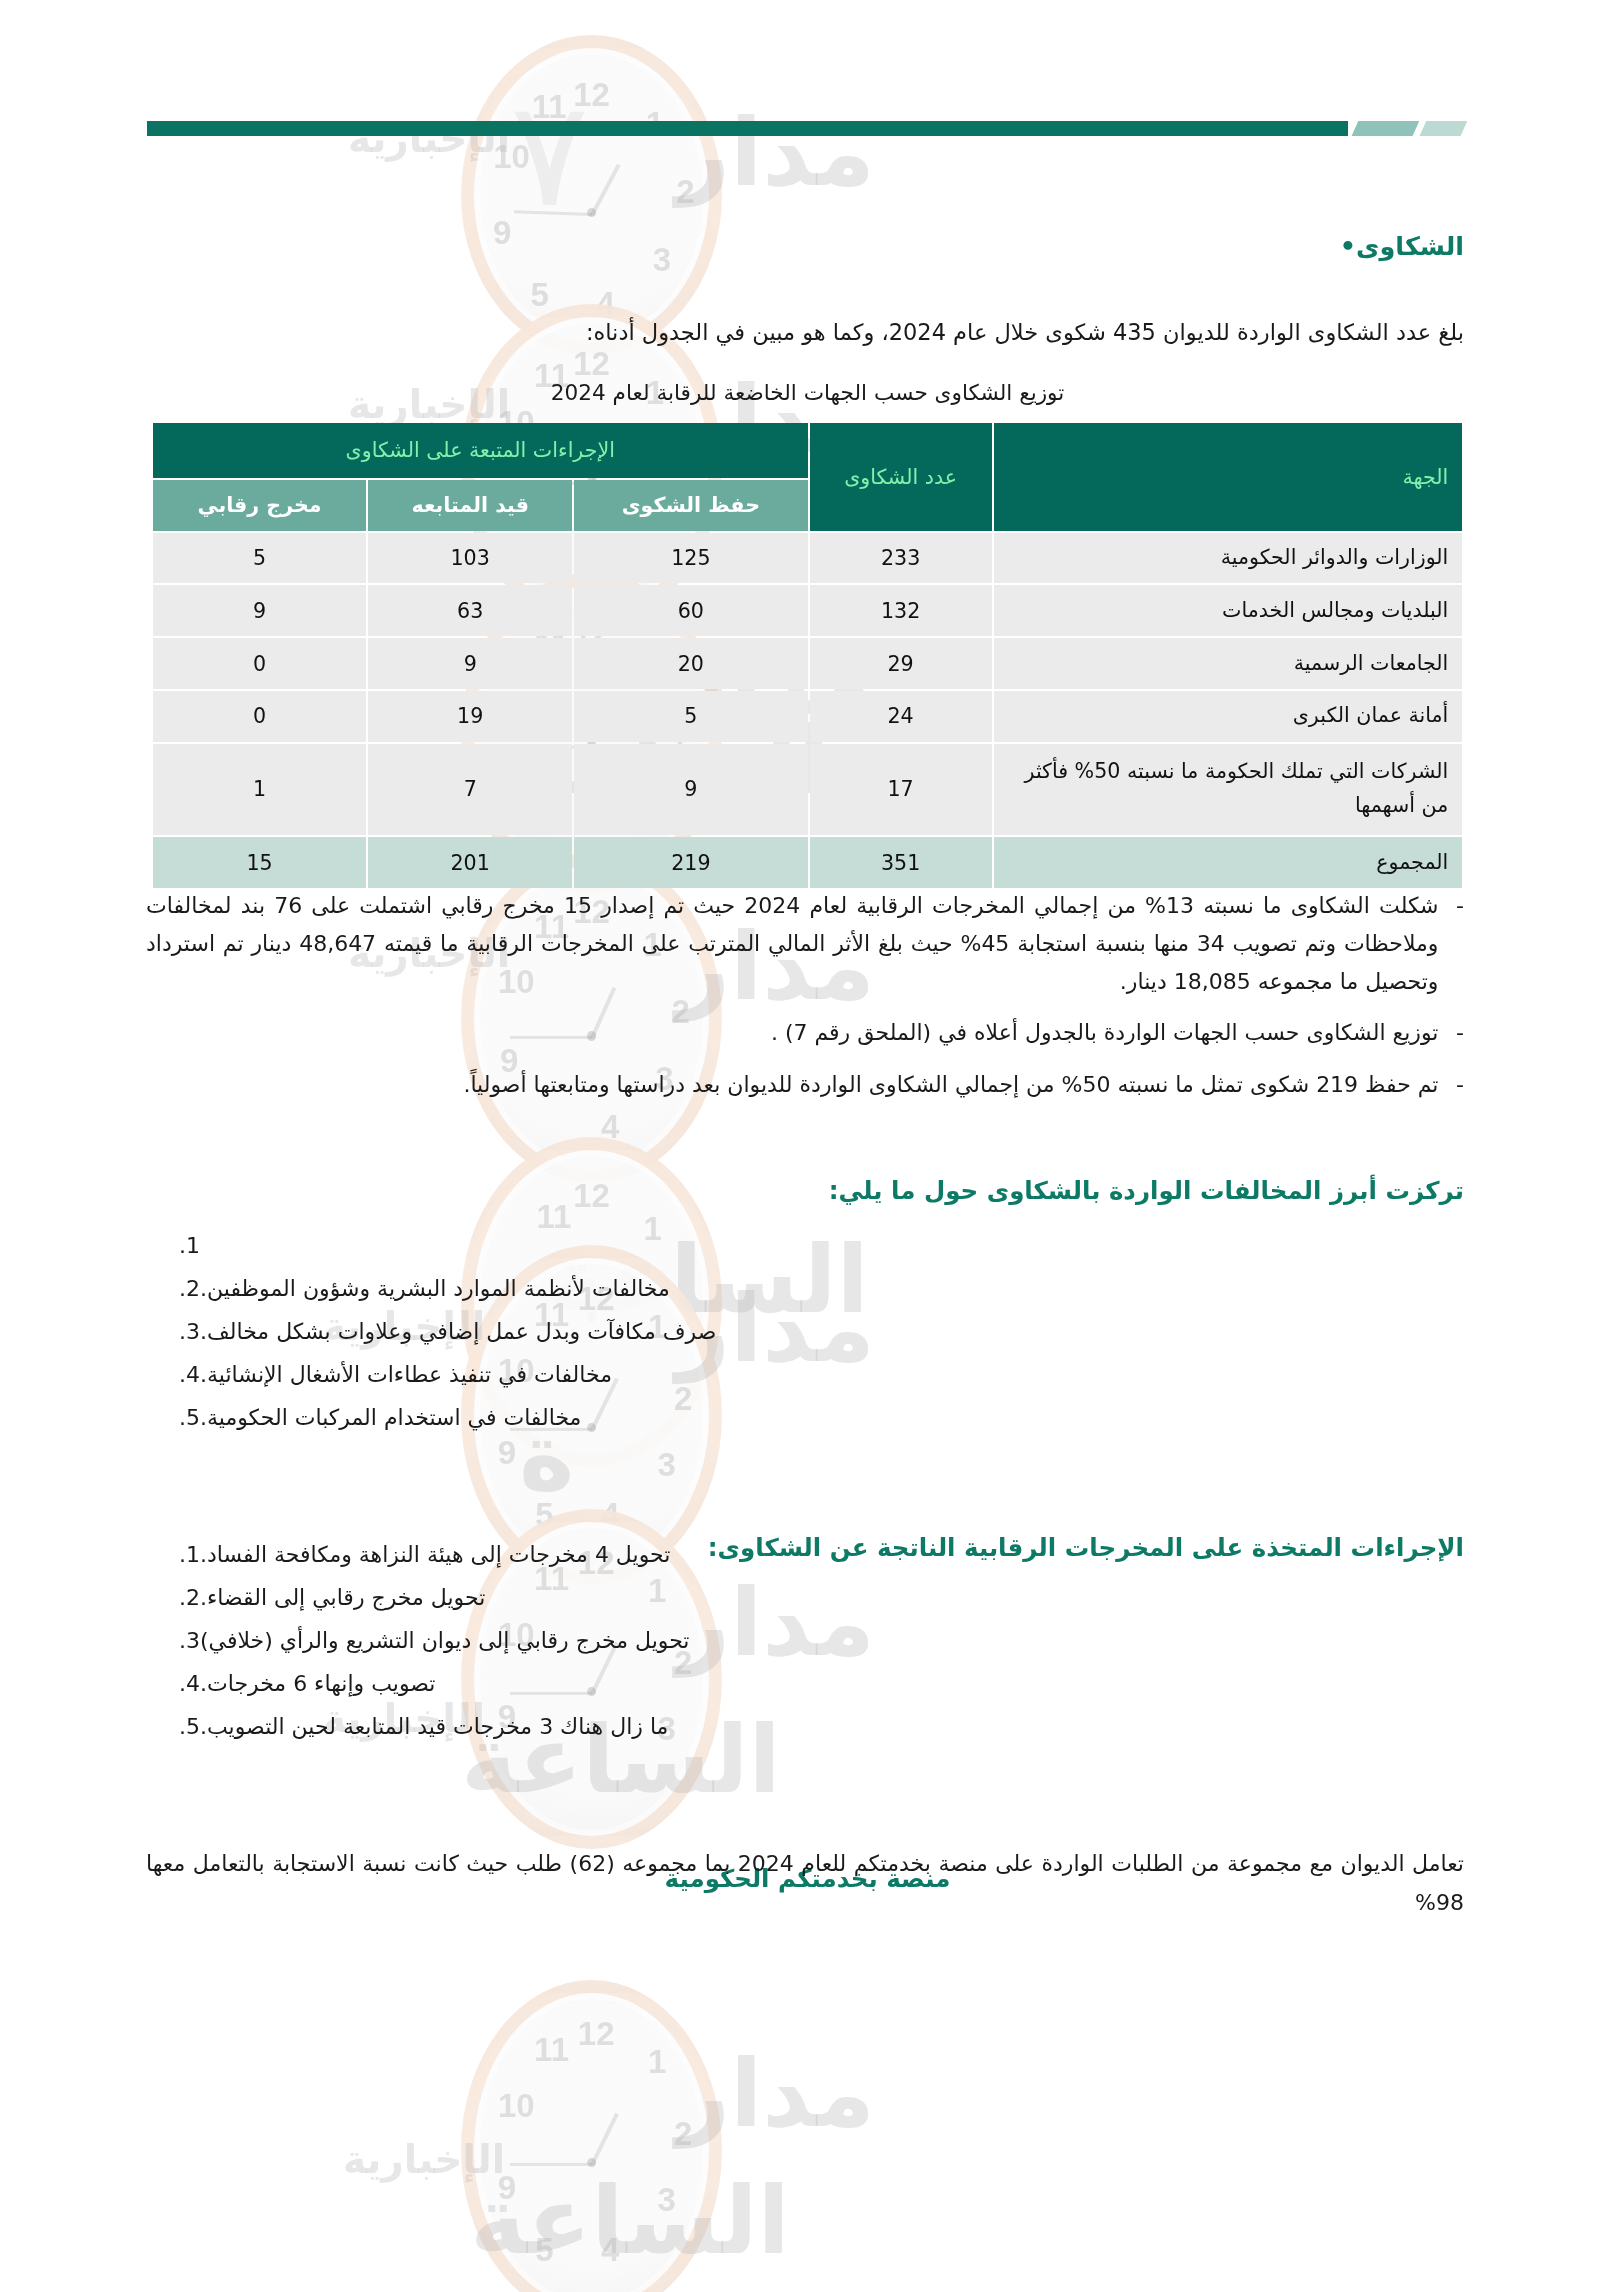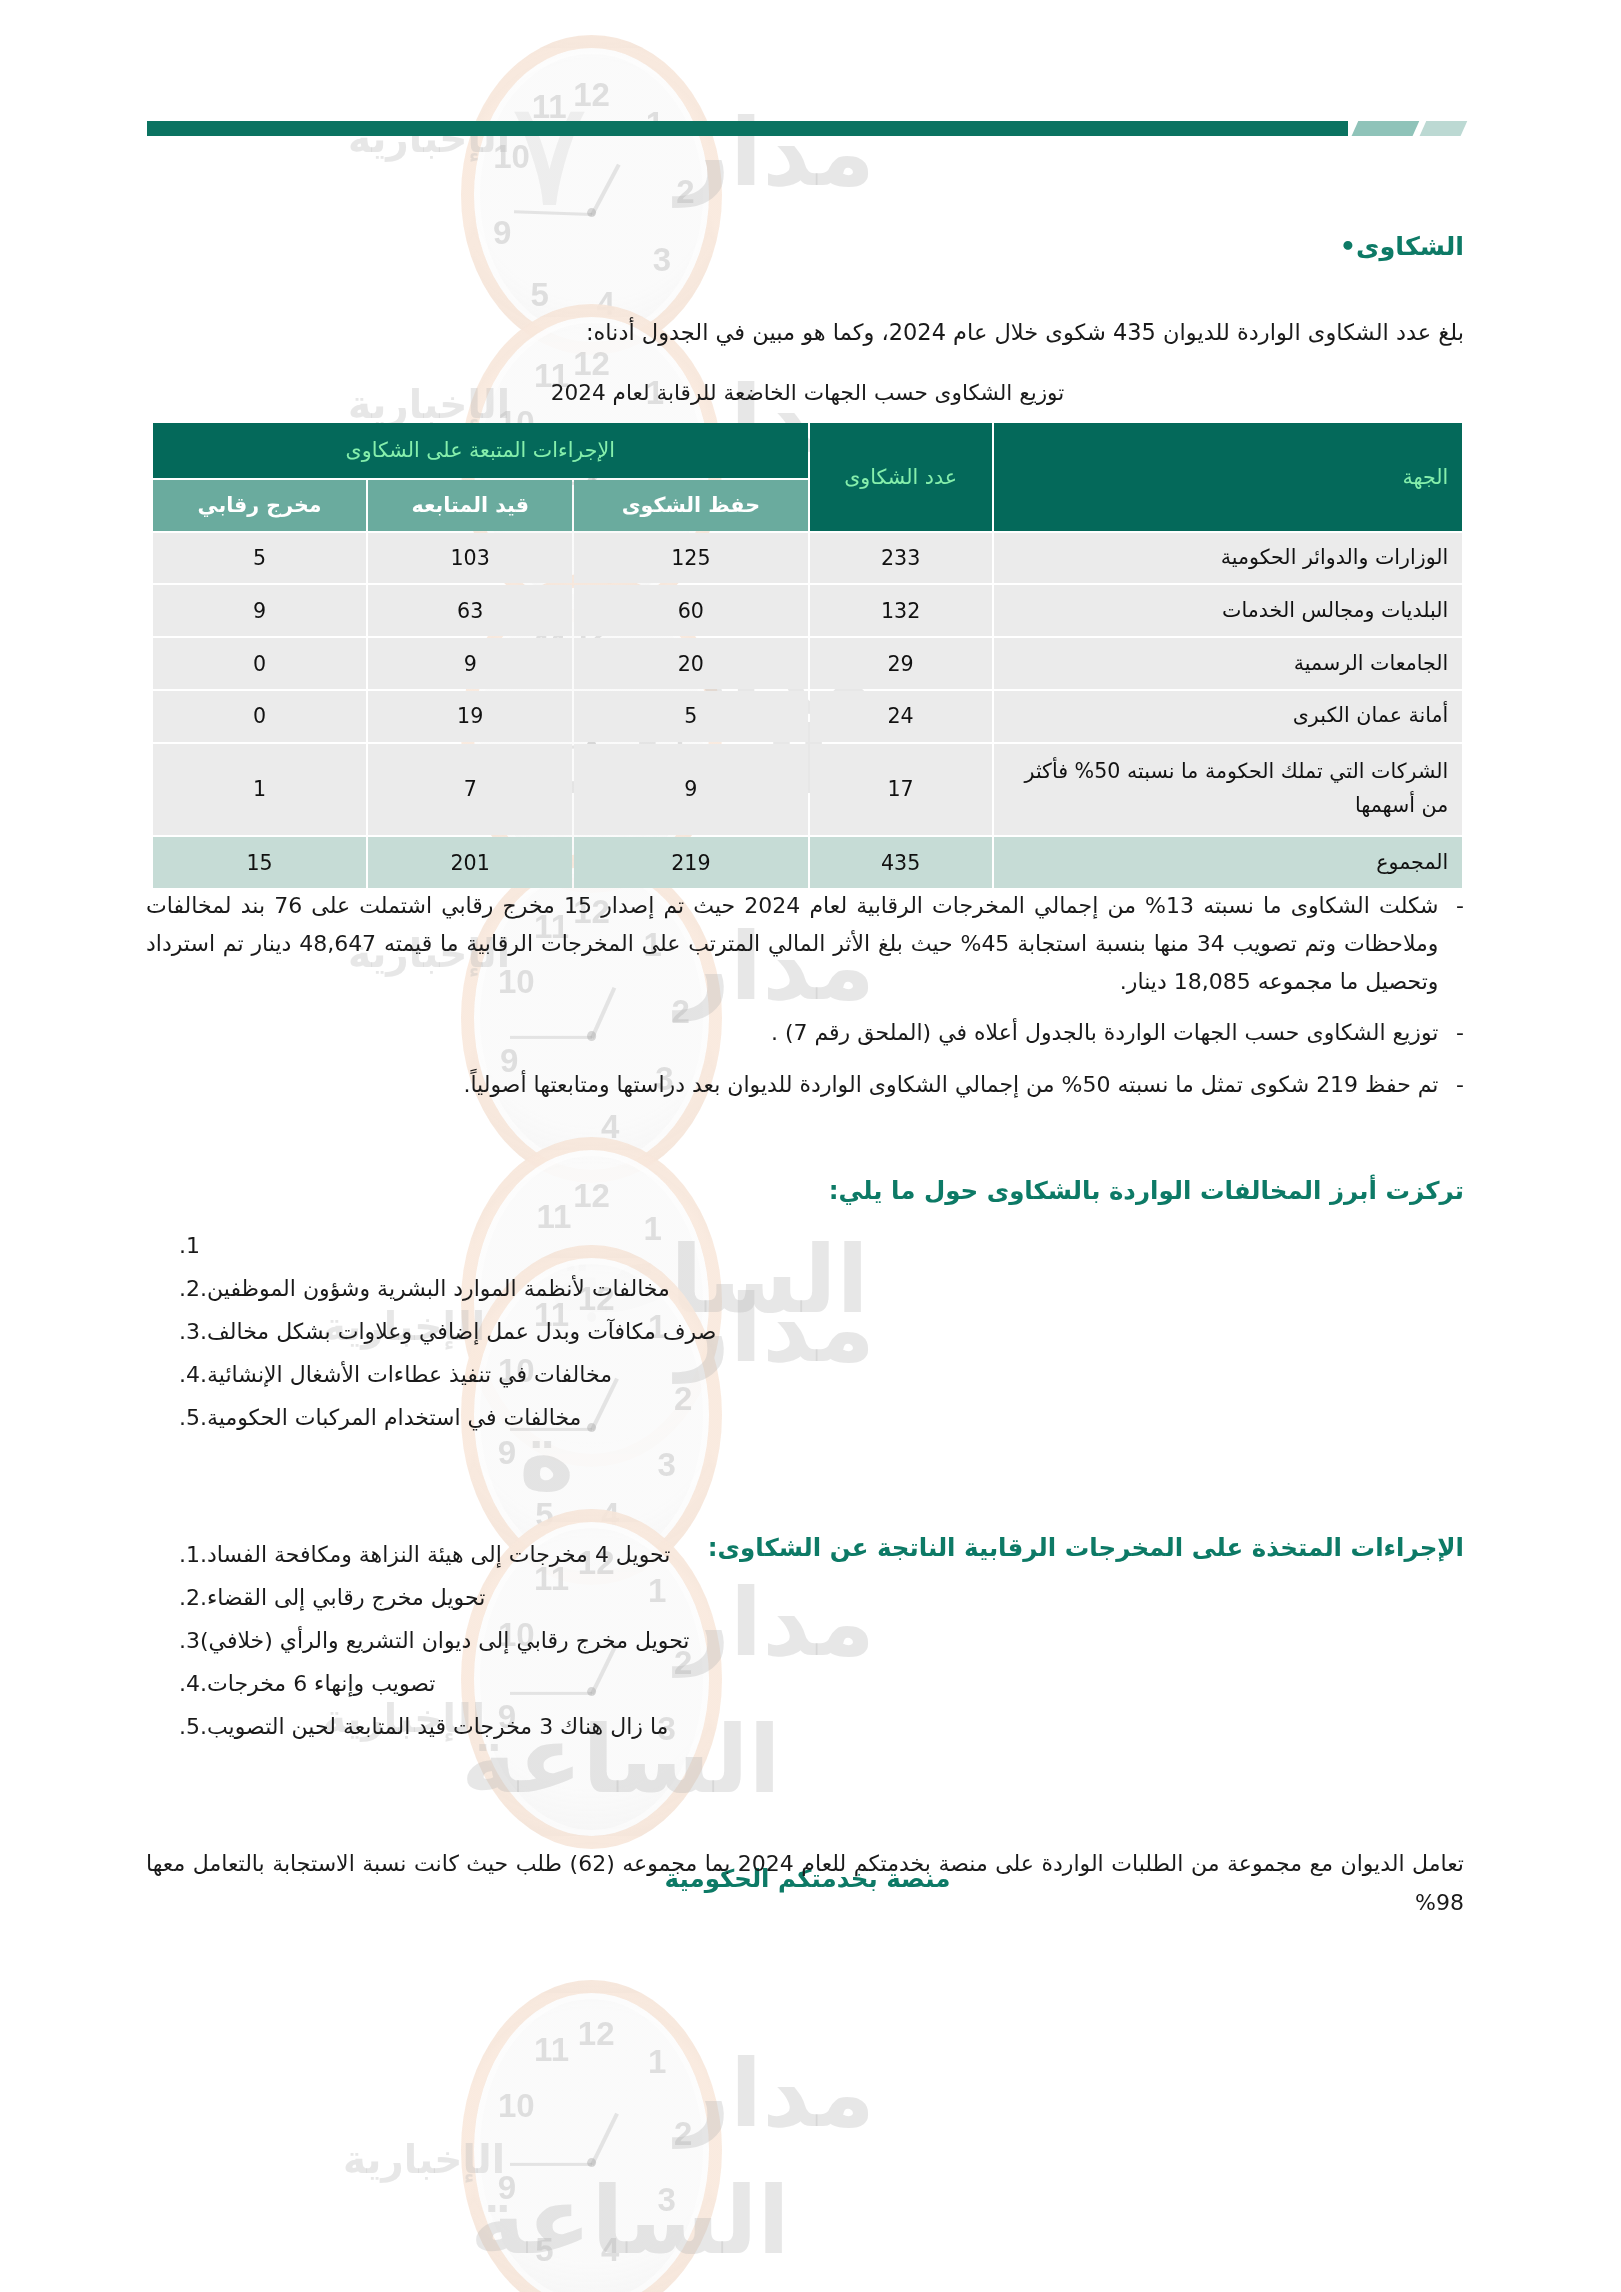--- a/index.html
+++ b/index.html
@@ -476,21 +476,21 @@
           </tr>
           <tr>
             <td class="td-body name" style="padding-top:11.8px; padding-bottom:11.8px;">الشركات التي تملك الحكومة ما نسبته 50% فأكثر من أسهمها</td>
             <td class="td-body">17</td>
             <td class="td-body">9</td>
             <td class="td-body">7</td>
             <td class="td-body">1</td>
           </tr>
           <tr class="tr-total">
             <td class="td-body name">المجموع</td>
-            <td class="td-body">435</td>
+            <td class="td-body">351</td>
             <td class="td-body">219</td>
             <td class="td-body">201</td>
             <td class="td-body">15</td>
           </tr>
         </tbody>
       </table>
     </div>
 
     <div class="dash-list">
       <div class="dash-item">

